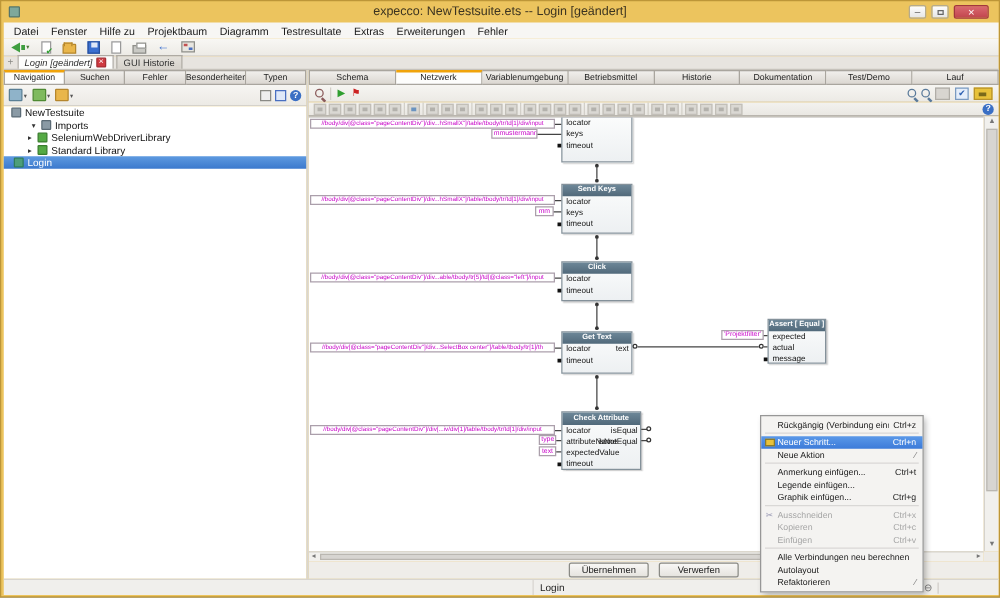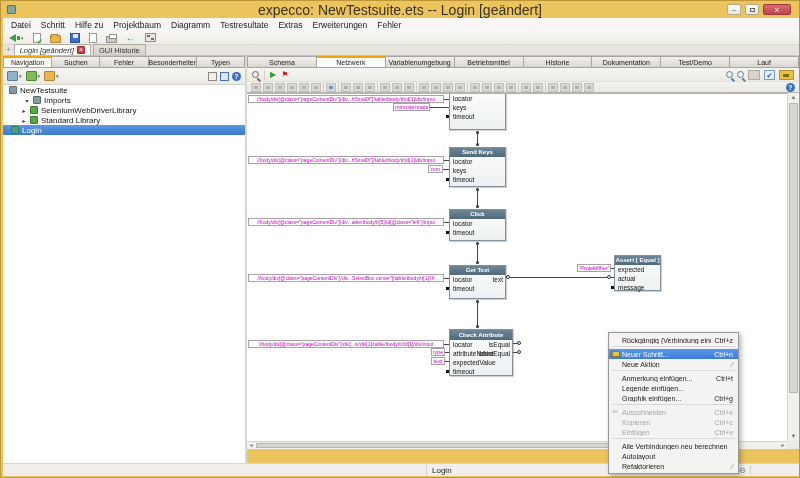--- a/index.html
+++ b/index.html
@@ -4,21 +4,21 @@
 <style>
   html,body{margin:0;padding:0;background:#8f8f8f;}
   *{box-sizing:border-box;}
   #window{position:relative;width:800px;height:478px;background:#ecc45e;border:1px solid #bd9638;
     font-family:"Liberation Sans",sans-serif;overflow:hidden;}
   #window>div{position:absolute;}
 
   
   .titlebar{left:0;top:0;width:798px;height:17px;display:flex;align-items:center;}
   .app-icon{width:9px;height:9px;margin-left:6px;background:#7fa89b;border:1px solid #55756b;border-radius:1px;flex:0 0 auto;}
-  .title-text{position:absolute;left:0;right:0;text-align:center;font-size:14px;color:#3b3320;}
+  .title-text{position:absolute;left:0;right:0;text-align:center;font-size:10px;color:#3b3320;}
   .win-controls{margin-left:auto;margin-right:8px;display:flex;gap:4px;align-items:center;z-index:2;}
   .wc{width:14px;height:11px;display:flex;align-items:center;justify-content:center;font-size:8px;line-height:10px;
       color:#555;background:linear-gradient(#fdfdfd,#e6e6e6);border:1px solid #b5ab8d;border-radius:2px;}
   .wc-max i{display:block;width:5px;height:4px;border:1px solid #666;}
   .wc-close{width:28px;background:linear-gradient(#da6a70,#c2464e);border:1px solid #a2373e;color:#fff;font-size:9px;}
 
   
   .menubar{left:2px;top:17px;width:796px;height:13px;background:#f7f6f4;display:flex;align-items:center;
       font-size:8.5px;color:#1a1a1a;padding-left:3px;}
   .menu-item{padding:0 5px;line-height:12px;}
@@ -170,21 +170,21 @@
       <span class="wc">–</span>
       <span class="wc wc-max">
           <i></i>
         </span>
       <span class="wc wc-close">×</span>
     </span>
   </div>
 
   <div class="menubar">
     <span class="menu-item">Datei</span>
-    <span class="menu-item">Schritt</span>
+    <span class="menu-item">Fenster</span>
     <span class="menu-item">Hilfe zu</span>
     <span class="menu-item">Projektbaum</span>
     <span class="menu-item">Diagramm</span>
     <span class="menu-item">Testresultate</span>
     <span class="menu-item">Extras</span>
     <span class="menu-item">Erweiterungen</span>
     <span class="menu-item">Fehler</span>
   </div>
 
   <div class="toolbar">
@@ -484,20 +484,24 @@
     <span class="vthumb"></span>
     <span class="sarrow" style="bottom:0;">▼</span>
   </div>
   <div class="hscroll">
     <span class="sarrow" style="left:0;">◂</span>
     <span class="hthumb"></span>
     <span class="sarrow" style="right:0;">▸</span>
   </div>
   <div class="corner"></div>
 
+  <div class="btnrow">
+    <span class="pbtn">Übernehmen</span>
+    <span class="pbtn">Verwerfen</span>
+  </div>
 
   <div class="statusbar">
     <span class="sb-spacer"></span>
     <span class="sb-text">Login</span>
     <span class="sb-badge">⊖</span>
     <span class="sb-div"></span>
   </div>
 
   <div class="cmenu">
     <div class="mi">

